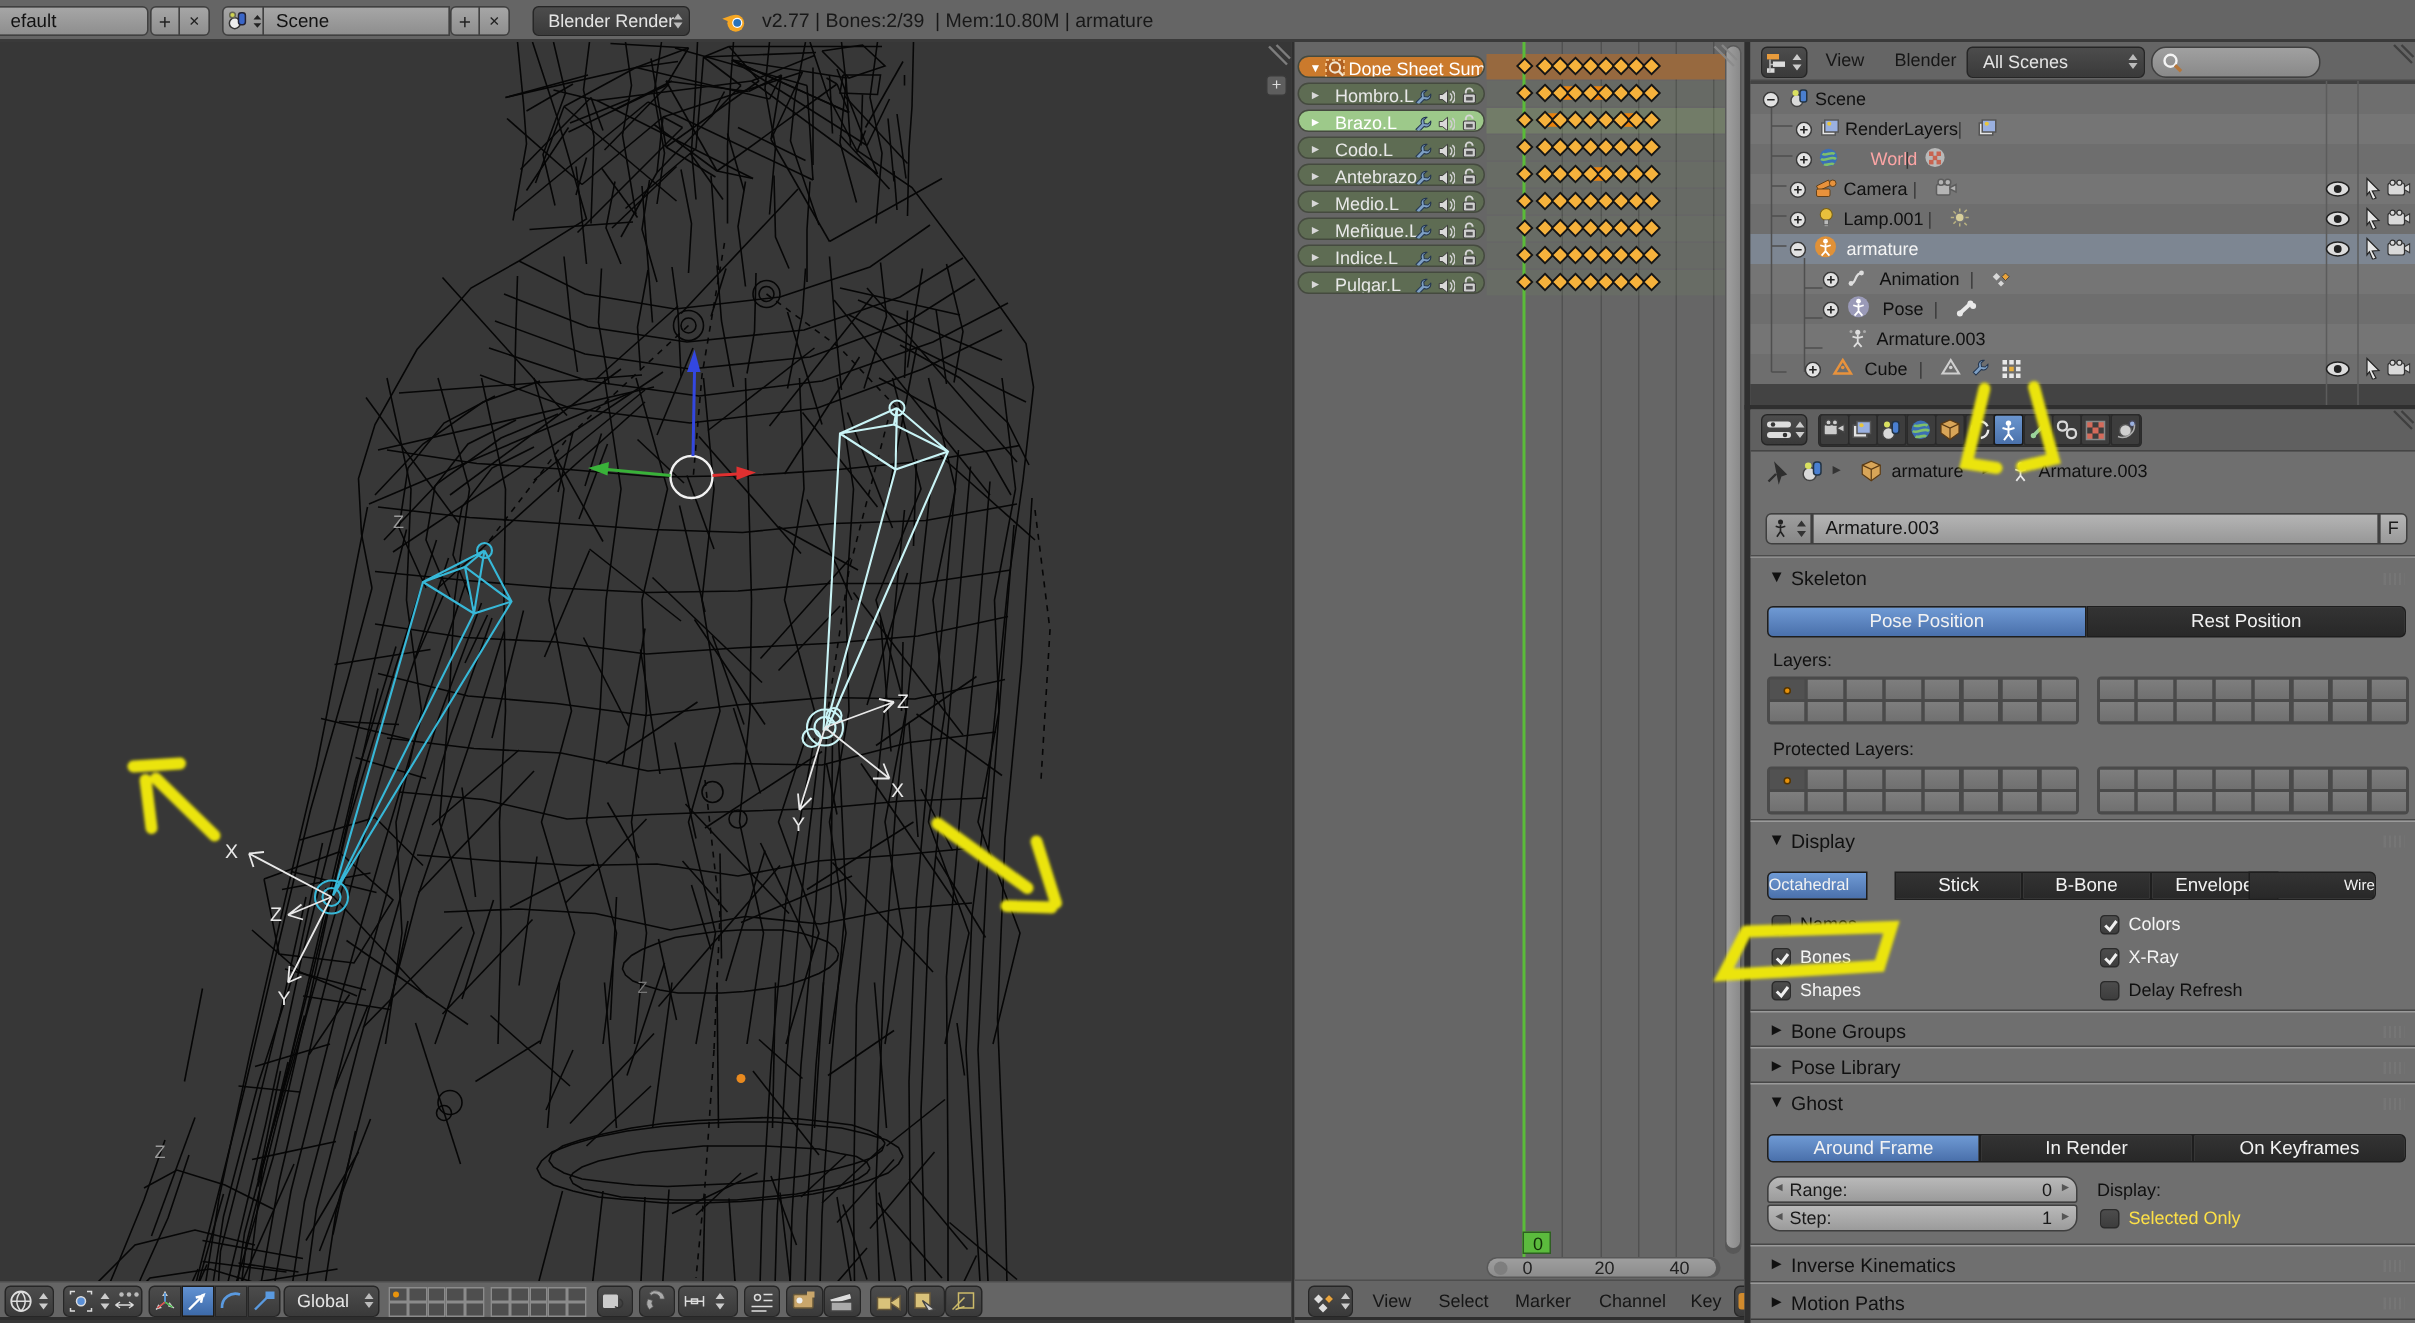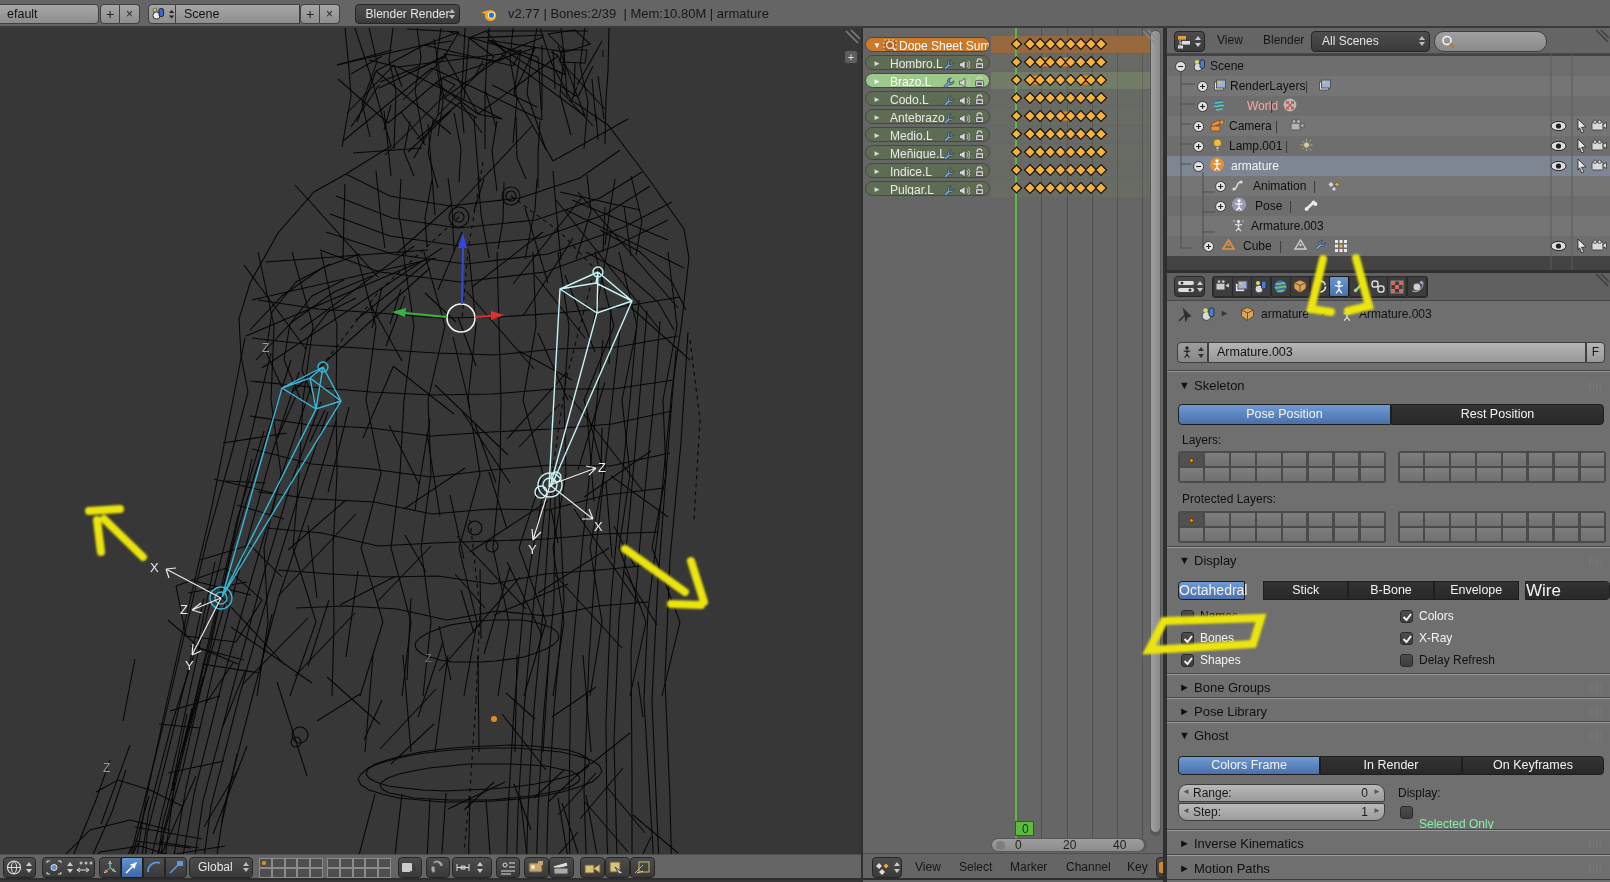--- a/index.html
+++ b/index.html
@@ -1361,25 +1361,25 @@
       <div class="abs" style="left:309.2px;top:254.0px;width:25.4px;height:15px;background:linear-gradient(#7e7e7e,#707070);border:1px solid #4a4a4a"></div>
       <div class="abs" style="left:335.1px;top:254.0px;width:25.4px;height:15px;background:linear-gradient(#7e7e7e,#707070);border:1px solid #4a4a4a"></div>
       <div class="abs" style="left:361.0px;top:254.0px;width:25.4px;height:15px;background:linear-gradient(#7e7e7e,#707070);border:1px solid #4a4a4a"></div>
       <div class="abs" style="left:386.9px;top:254.0px;width:25.4px;height:15px;background:linear-gradient(#7e7e7e,#707070);border:1px solid #4a4a4a"></div>
       <div class="abs" style="left:412.8px;top:254.0px;width:25.4px;height:15px;background:linear-gradient(#7e7e7e,#707070);border:1px solid #4a4a4a"></div>
       <div class="abs" style="left:0;top:273px;width:447px;height:1px;background:#474747"></div>
       <div class="abs" style="left:0;top:274px;width:447px;height:1px;background:#9a9a9a"></div>
       <span class="abs" style="left:12px;top:281px;color:#101010;font-size:11px">▼</span>
     <span class="abs" style="left:27px;top:280px;color:#101010;font-size:13px">Display</span>
       <div class="abs" style="left:422px;top:284px;width:14px;height:8px;background:repeating-linear-gradient(90deg,#777 0,#777 1.5px,transparent 1.5px,transparent 3.5px);opacity:.8"></div>
-      <div class="abs" style="left:11.0px;top:308px;width:67px;height:19px;background:linear-gradient(#6f9ad4,#4a70ab);border:1px solid #1e1e1e;border-radius:4px 0 0 4px;color:#f2f2f2;text-align:center;line-height:17px;font-size:14px">Octahedral</div>
+      <div class="abs" style="left:11.0px;top:308px;width:67px;height:19px;background:linear-gradient(#6f9ad4,#4a70ab);border:1px solid #1e1e1e;border-radius:4px 0 0 4px;color:#f2f2f2;text-align:left;line-height:17px;font-size:11px">Octahedral</div>
       <div class="abs" style="left:96.2px;top:308px;width:85.2px;height:19px;background:linear-gradient(#333333,#282828);border:1px solid #1e1e1e;border-radius:0;color:#f2f2f2;text-align:center;line-height:17px;font-size:12.5px">Stick</div>
       <div class="abs" style="left:181.4px;top:308px;width:85.2px;height:19px;background:linear-gradient(#333333,#282828);border:1px solid #1e1e1e;border-radius:0;color:#f2f2f2;text-align:center;line-height:17px;font-size:12.5px">B-Bone</div>
       <div class="abs" style="left:266.6px;top:308px;width:85.2px;height:19px;background:linear-gradient(#333333,#282828);border:1px solid #1e1e1e;border-radius:0;color:#f2f2f2;text-align:center;line-height:17px;font-size:12.5px">Envelope</div>
-      <div class="abs" style="left:358px;top:308px;width:85.2px;height:19px;background:linear-gradient(#333333,#282828);border:1px solid #1e1e1e;border-radius:0 4px 4px 0;color:#f2f2f2;text-align:left;line-height:17px;font-size:17px">Wire</div>
+      <div class="abs" style="left:332px;top:308px;width:85.2px;height:19px;background:linear-gradient(#333333,#282828);border:1px solid #1e1e1e;border-radius:0 4px 4px 0;color:#f2f2f2;text-align:right;line-height:17px;font-size:10px">Wire</div>
       <div class="abs" style="left:14px;top:337px;width:13px;height:13px;background:linear-gradient(#4c4c4c,#3d3d3d);border:1px solid #2b2b2b;border-radius:3px"></div>
       <span class="abs" style="left:33px;top:336px;color:#101010">Names</span>
       <div class="abs" style="left:14px;top:359px;width:13px;height:13px;background:linear-gradient(#4c4c4c,#3d3d3d);border:1px solid #2b2b2b;border-radius:3px"><svg width="12" height="12">
           <path d="M2.5 6l3 3 4.5-6" fill="none" stroke="#efefef" stroke-width="2"></path>
         </svg></div>
       <span class="abs" style="left:33px;top:358px;color:#f4f4f4">Bones</span>
       <div class="abs" style="left:14px;top:381px;width:13px;height:13px;background:linear-gradient(#4c4c4c,#3d3d3d);border:1px solid #2b2b2b;border-radius:3px"><svg width="12" height="12">
           <path d="M2.5 6l3 3 4.5-6" fill="none" stroke="#efefef" stroke-width="2"></path>
         </svg></div>
       <span class="abs" style="left:33px;top:380px;color:#f4f4f4">Shapes</span>
@@ -1401,38 +1401,38 @@
       <div class="abs" style="left:0;top:424px;width:447px;height:1px;background:#474747"></div>
       <div class="abs" style="left:0;top:425px;width:447px;height:1px;background:#9a9a9a"></div>
       <span class="abs" style="left:12px;top:432px;color:#101010;font-size:11px">►</span>
     <span class="abs" style="left:27px;top:431px;color:#101010;font-size:13px">Pose Library</span>
       <div class="abs" style="left:422px;top:435px;width:14px;height:8px;background:repeating-linear-gradient(90deg,#777 0,#777 1.5px,transparent 1.5px,transparent 3.5px);opacity:.8"></div>
       <div class="abs" style="left:0;top:448px;width:447px;height:1px;background:#474747"></div>
       <div class="abs" style="left:0;top:449px;width:447px;height:1px;background:#9a9a9a"></div>
       <span class="abs" style="left:12px;top:456px;color:#101010;font-size:11px">▼</span>
     <span class="abs" style="left:27px;top:455px;color:#101010;font-size:13px">Ghost</span>
       <div class="abs" style="left:422px;top:459px;width:14px;height:8px;background:repeating-linear-gradient(90deg,#777 0,#777 1.5px,transparent 1.5px,transparent 3.5px);opacity:.8"></div>
-      <div class="abs" style="left:11.0px;top:483px;width:142.0px;height:19px;background:linear-gradient(#6f9ad4,#4a70ab);border:1px solid #1e1e1e;border-radius:4px 0 0 4px;color:#f2f2f2;text-align:center;line-height:17px;font-size:12.5px">Colors Frame</div>
+      <div class="abs" style="left:11.0px;top:483px;width:142.0px;height:19px;background:linear-gradient(#6f9ad4,#4a70ab);border:1px solid #1e1e1e;border-radius:4px 0 0 4px;color:#f2f2f2;text-align:center;line-height:17px;font-size:12.5px">Around Frame</div>
       <div class="abs" style="left:153.0px;top:483px;width:142.0px;height:19px;background:linear-gradient(#333333,#282828);border:1px solid #1e1e1e;border-radius:0;color:#f2f2f2;text-align:center;line-height:17px;font-size:12.5px">In Render</div>
       <div class="abs" style="left:295.0px;top:483px;width:142.0px;height:19px;background:linear-gradient(#333333,#282828);border:1px solid #1e1e1e;border-radius:0 4px 4px 0;color:#f2f2f2;text-align:center;line-height:17px;font-size:12.5px">On Keyframes</div>
       <div class="abs" style="left:11px;top:511px;width:207px;height:18px;background:linear-gradient(#b9b9b9,#9b9b9b);border:1px solid #3f3f3f;border-radius:9px 9px 2px 2px;color:#191919">
       <span class="abs" style="left:14px;top:1px">Range:</span>
         <span class="abs" style="right:16px;top:1px">0</span>
       <span class="abs" style="left:3px;top:2px;color:#555;font-size:8px">◄</span>
         <span class="abs" style="right:3px;top:2px;color:#555;font-size:8px">►</span>
       </div>
       <div class="abs" style="left:11px;top:530px;width:207px;height:18px;background:linear-gradient(#b9b9b9,#9b9b9b);border:1px solid #3f3f3f;border-radius:2px 2px 9px 9px;color:#191919">
       <span class="abs" style="left:14px;top:1px">Step:</span>
         <span class="abs" style="right:16px;top:1px">1</span>
       <span class="abs" style="left:3px;top:2px;color:#555;font-size:8px">◄</span>
         <span class="abs" style="right:3px;top:2px;color:#555;font-size:8px">►</span>
       </div>
       <span class="abs" style="left:231px;top:513px;color:#101010">Display:</span>
       <div class="abs" style="left:233px;top:533px;width:13px;height:13px;background:linear-gradient(#4c4c4c,#3d3d3d);border:1px solid #2b2b2b;border-radius:3px"></div>
-      <span class="abs" style="left:252px;top:544px;color:#86efac">Selected Only</span>
+      <span class="abs" style="left:252px;top:532px;color:#fde047">Selected Only</span>
       <div class="abs" style="left:0;top:556px;width:447px;height:1px;background:#474747"></div>
       <div class="abs" style="left:0;top:557px;width:447px;height:1px;background:#9a9a9a"></div>
       <span class="abs" style="left:12px;top:564px;color:#101010;font-size:11px">►</span>
     <span class="abs" style="left:27px;top:563px;color:#101010;font-size:13px">Inverse Kinematics</span>
       <div class="abs" style="left:422px;top:567px;width:14px;height:8px;background:repeating-linear-gradient(90deg,#777 0,#777 1.5px,transparent 1.5px,transparent 3.5px);opacity:.8"></div>
       <div class="abs" style="left:0;top:581px;width:447px;height:1px;background:#474747"></div>
       <div class="abs" style="left:0;top:582px;width:447px;height:1px;background:#9a9a9a"></div>
       <span class="abs" style="left:12px;top:589px;color:#101010;font-size:11px">►</span>
     <span class="abs" style="left:27px;top:588px;color:#101010;font-size:13px">Motion Paths</span>
       <div class="abs" style="left:422px;top:592px;width:14px;height:8px;background:repeating-linear-gradient(90deg,#777 0,#777 1.5px,transparent 1.5px,transparent 3.5px);opacity:.8"></div>

